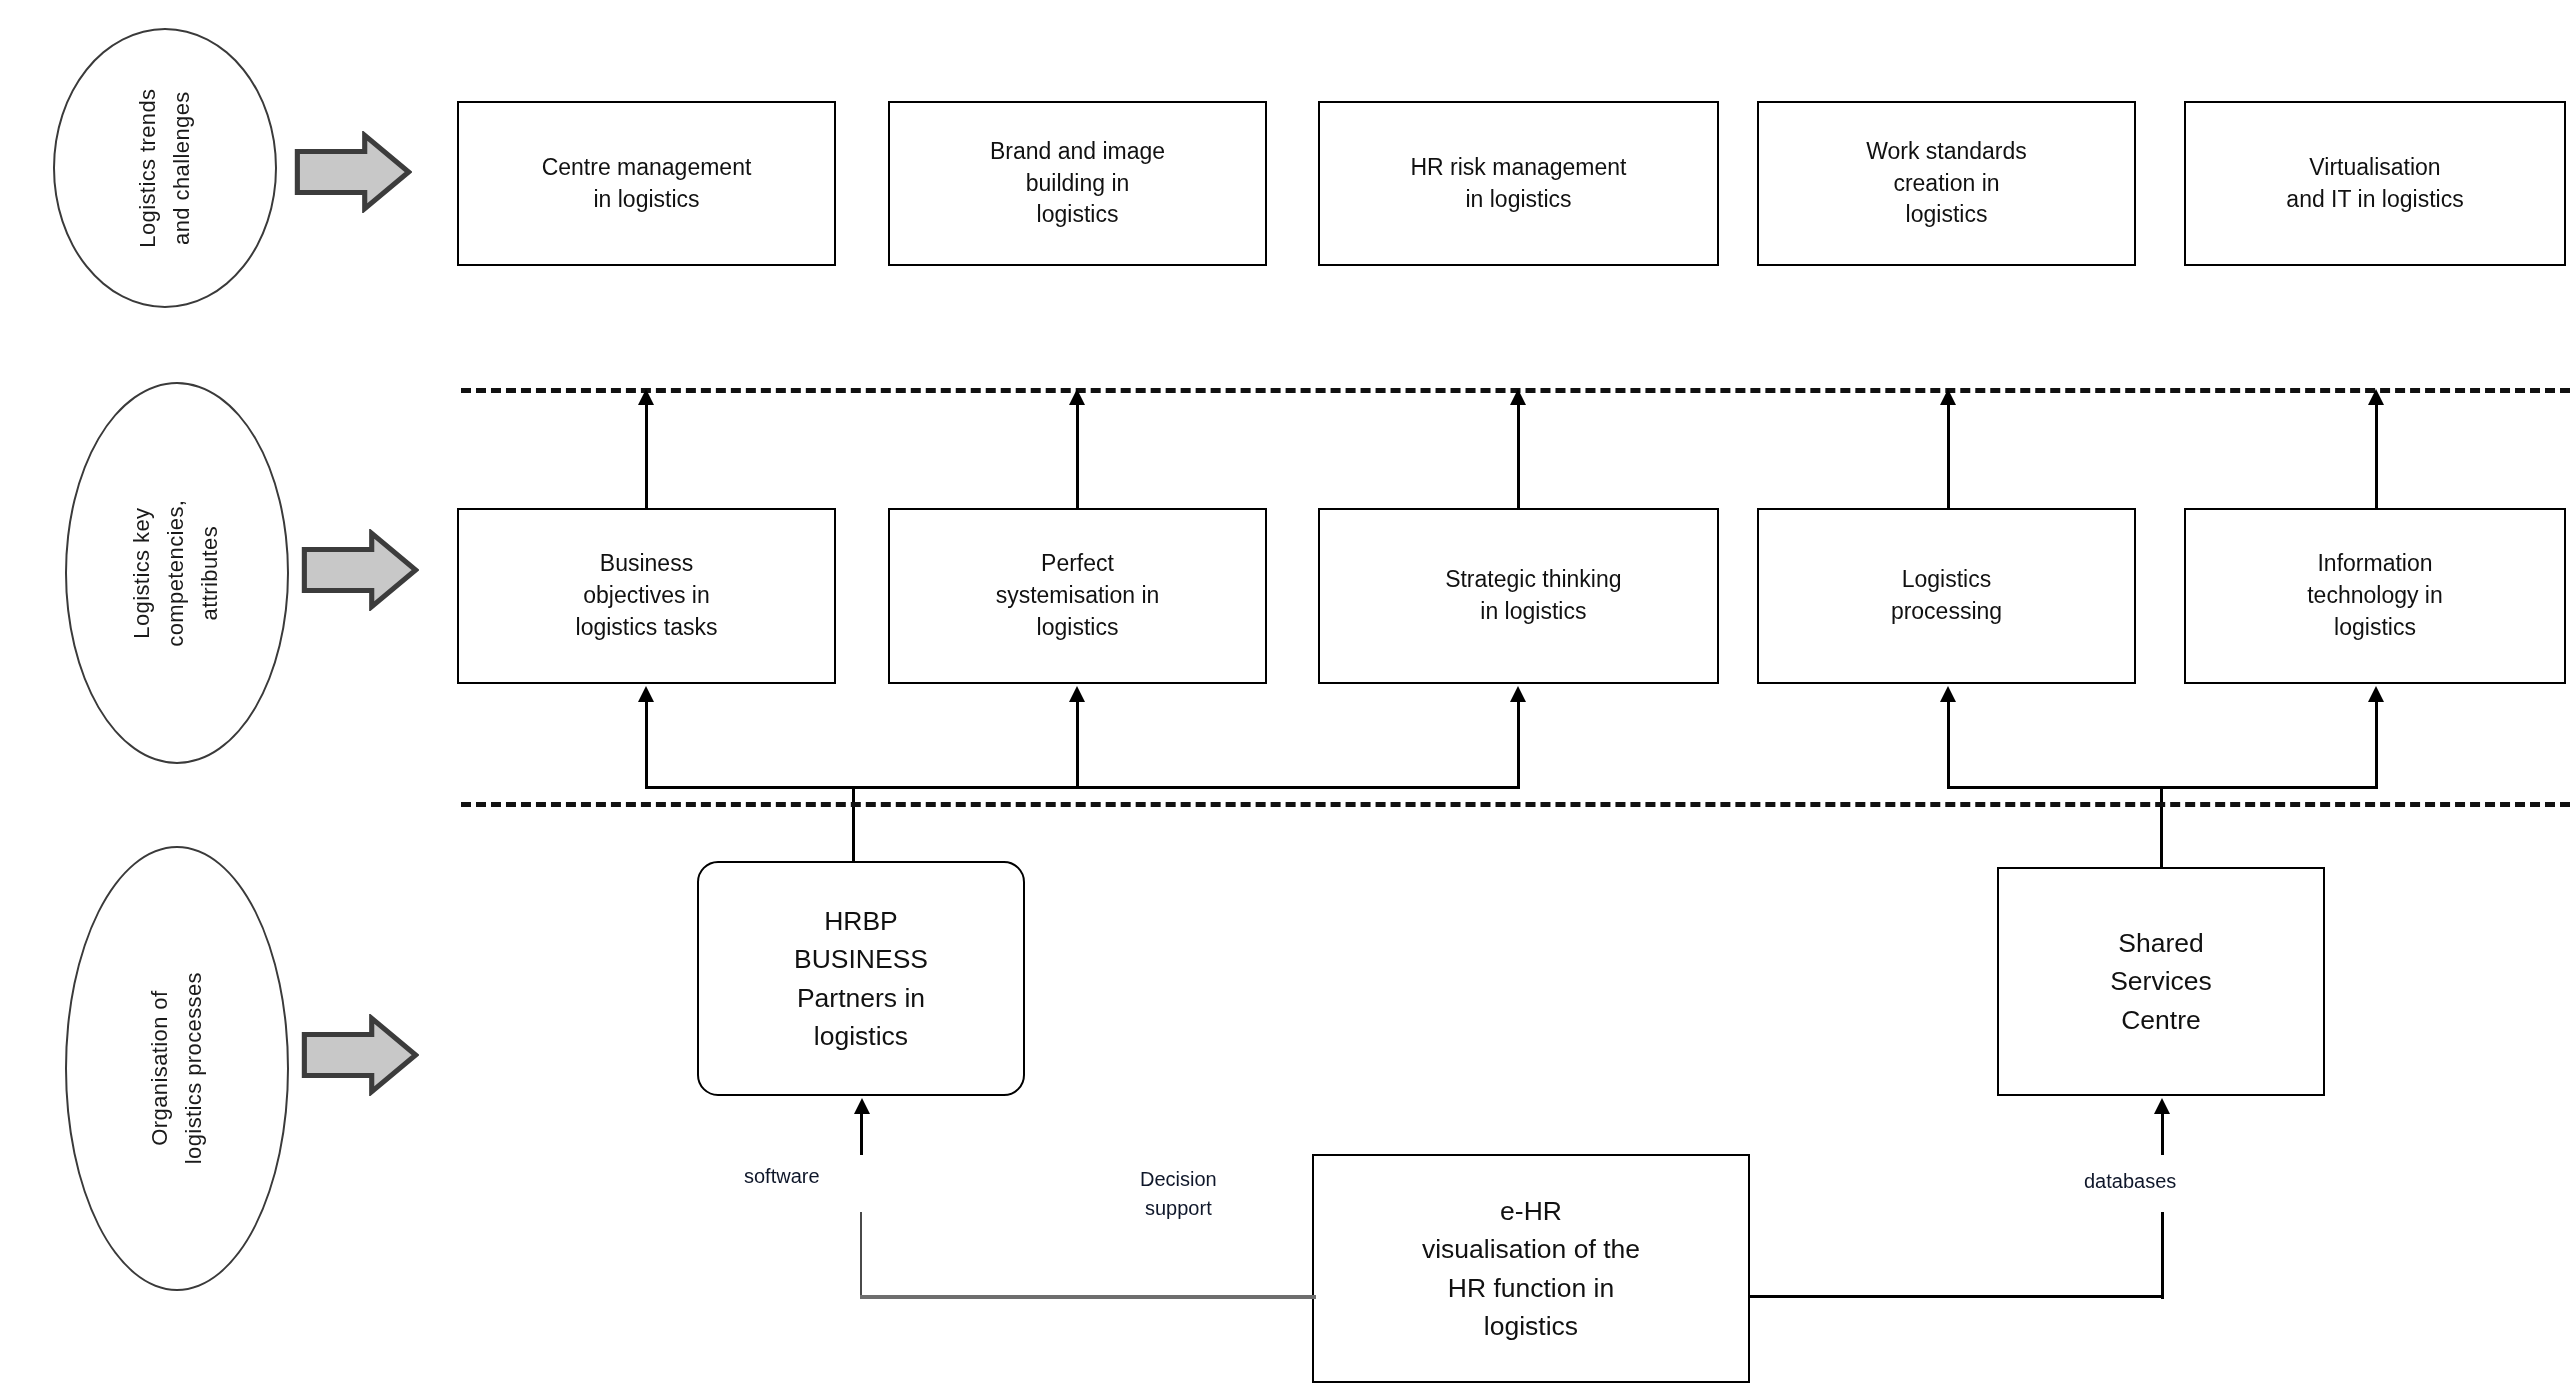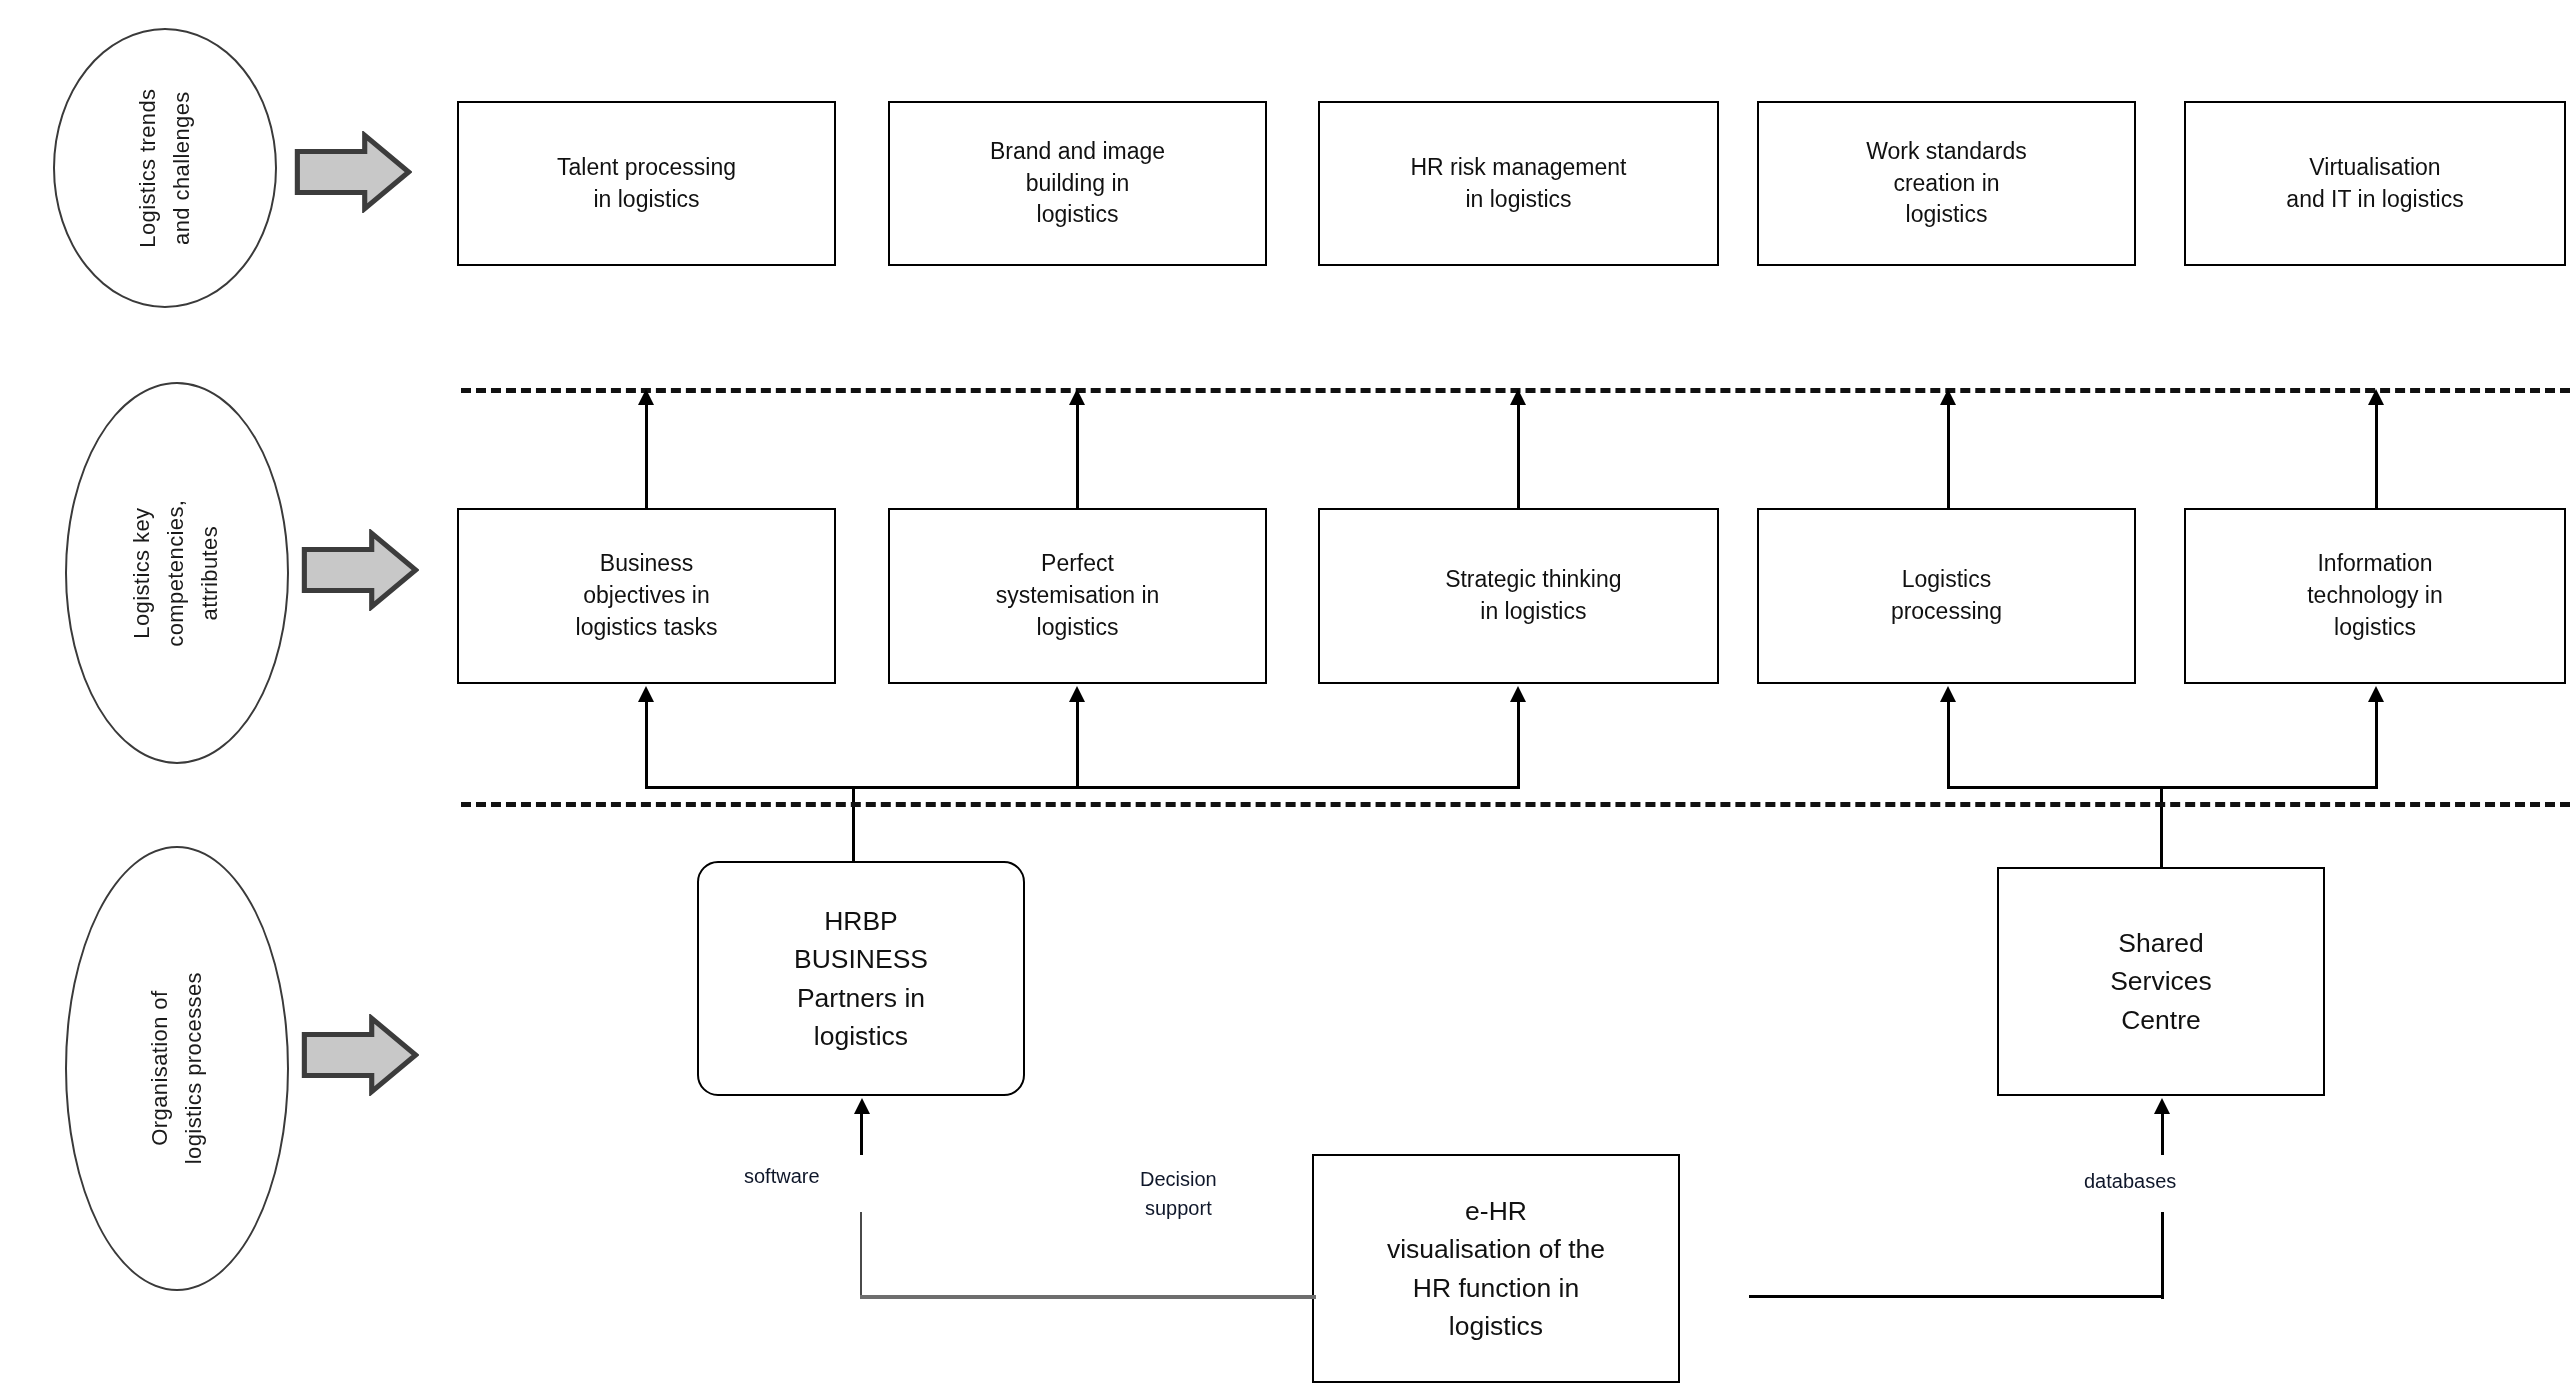--- a/index.html
+++ b/index.html
@@ -54,21 +54,21 @@
   </div>
 
   <div class="gArrow" style="left:294px;top:131px;">
     <svg width="118" height="82" viewBox="0 0 160 112">
       <polygon points="4,28 96,28 96,6 156,56 96,106 96,84 4,84" fill="#c8c8c8" stroke="#3c3c3c" stroke-width="7"></polygon>
     </svg>
   </div>
 
   <div class="box" style="left:457px;top:101px;width:379px;height:165px;">
     <div>
-      <span>Talent processing</span><br>
+      <span>Centre management</span><br>
       <span>in logistics</span>
     </div>
   </div>
 
   <div class="box" style="left:888px;top:101px;width:379px;height:165px;">
     <div>
       <span>Brand and image</span><br>
       <span>building  in</span><br>
       <span>logistics</span>
     </div>
@@ -211,21 +211,21 @@
   </div>
 
   <div class="box big" style="left:1997px;top:867px;width:328px;height:229px;">
     <div>
       <span>Shared</span><br>
       <span>Services</span><br>
       <span>Centre</span>
     </div>
   </div>
 
-  <div class="box big" style="left:1312px;top:1154px;width:368px;height:229px;">
+  <div class="box big" style="left:1312px;top:1154px;width:438px;height:229px;">
     <div>
       <span>e-HR</span><br>
       <span>visualisation of the</span><br>
       <span>HR function in</span><br>
       <span>logistics</span>
     </div>
   </div>
 
   <div class="ahead" style="left:854px;top:1098px;"></div>
   <div class="vline" style="left:860px;top:1111px;height:44px;"></div>

